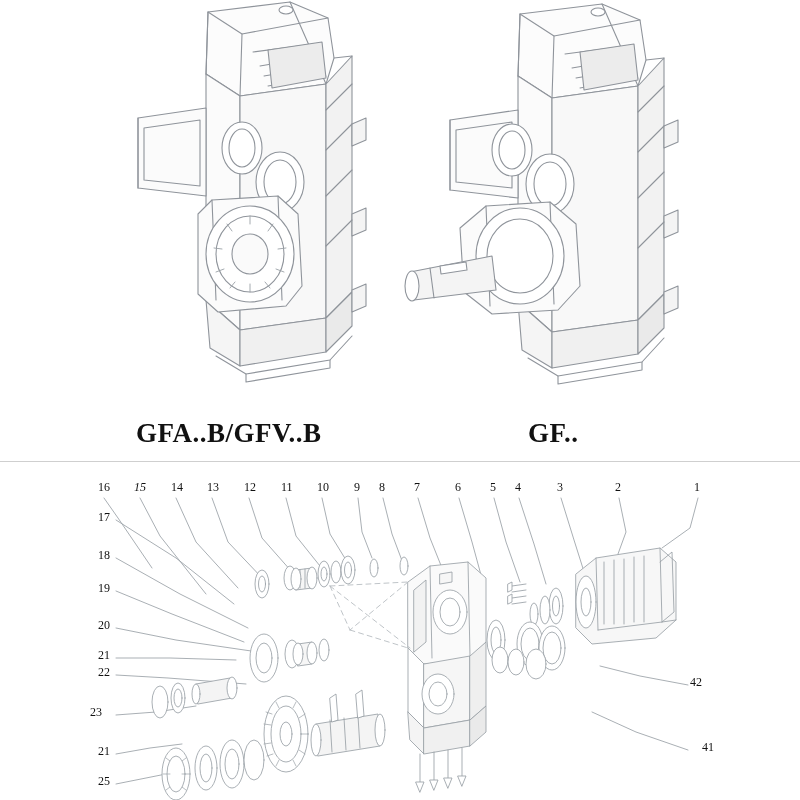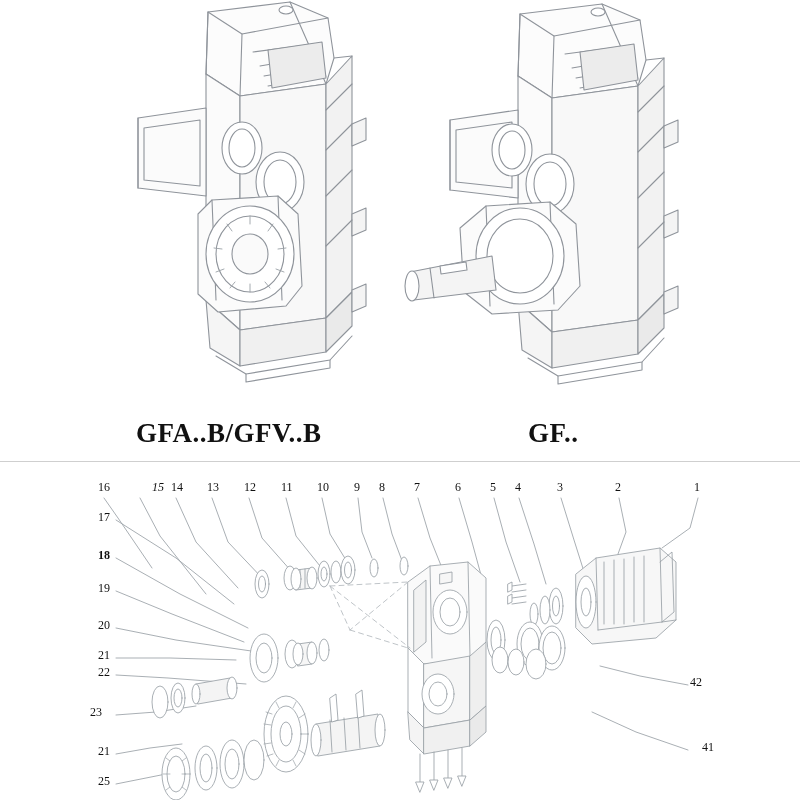--- a/index.html
+++ b/index.html
@@ -356,38 +356,38 @@
         <ellipse cx="232" cy="302" rx="7" ry="15"></ellipse>
         <ellipse cx="254" cy="298" rx="10" ry="20" fill="#ffffff"></ellipse>
 
         <ellipse cx="404" cy="104" rx="4" ry="9" fill="#ffffff"></ellipse>
         <path d="M440 112 L452 110 L452 120 L440 122 Z" fill="#f6f6f6"></path>
 
       </g>
     </svg>
 
     <div class="callout" style="left:98px;  top:18px;">16</div>
-    <div class="callout" style="left:152px; top:18px;font-style:italic;">15</div>
+    <div class="callout" style="left:134px; top:18px;font-style:italic;">15</div>
     <div class="callout" style="left:171px; top:18px;">14</div>
     <div class="callout" style="left:207px; top:18px;">13</div>
     <div class="callout" style="left:244px; top:18px;">12</div>
     <div class="callout" style="left:281px; top:18px;">11</div>
     <div class="callout" style="left:317px; top:18px;">10</div>
     <div class="callout" style="left:354px; top:18px;">9</div>
     <div class="callout" style="left:379px; top:18px;">8</div>
     <div class="callout" style="left:414px; top:18px;">7</div>
     <div class="callout" style="left:455px; top:18px;">6</div>
     <div class="callout" style="left:490px; top:18px;">5</div>
     <div class="callout" style="left:515px; top:18px;">4</div>
     <div class="callout" style="left:557px; top:18px;">3</div>
     <div class="callout" style="left:615px; top:18px;">2</div>
     <div class="callout" style="left:694px; top:18px;">1</div>
 
     <div class="callout" style="left:98px; top:48px;">17</div>
-    <div class="callout" style="left:98px; top:86px;font-weight:bold;">18</div>
+    <div class="callout" style="left:98px; top:86px;">18</div>
     <div class="callout" style="left:98px; top:119px;">19</div>
     <div class="callout" style="left:98px; top:156px;">20</div>
     <div class="callout" style="left:98px; top:186px;">21</div>
     <div class="callout" style="left:98px; top:203px;">22</div>
     <div class="callout" style="left:90px; top:243px;">23</div>
     <div class="callout" style="left:98px; top:282px;">21</div>
     <div class="callout" style="left:98px; top:312px;">25</div>
 
     <div class="callout" style="left:690px; top:213px;">42</div>
     <div class="callout" style="left:690px; top:278px;margin-left:12px;">41</div>

